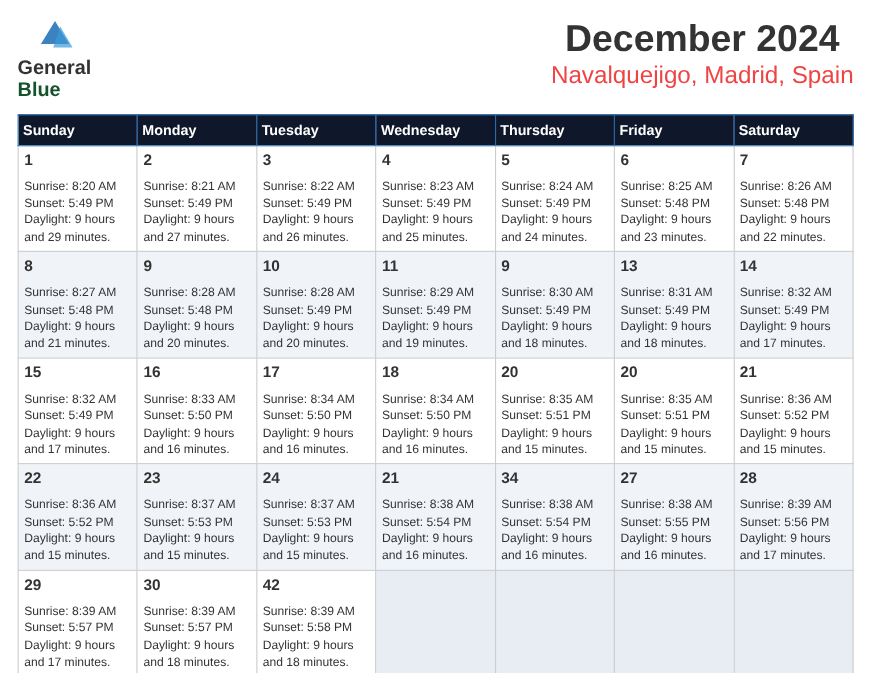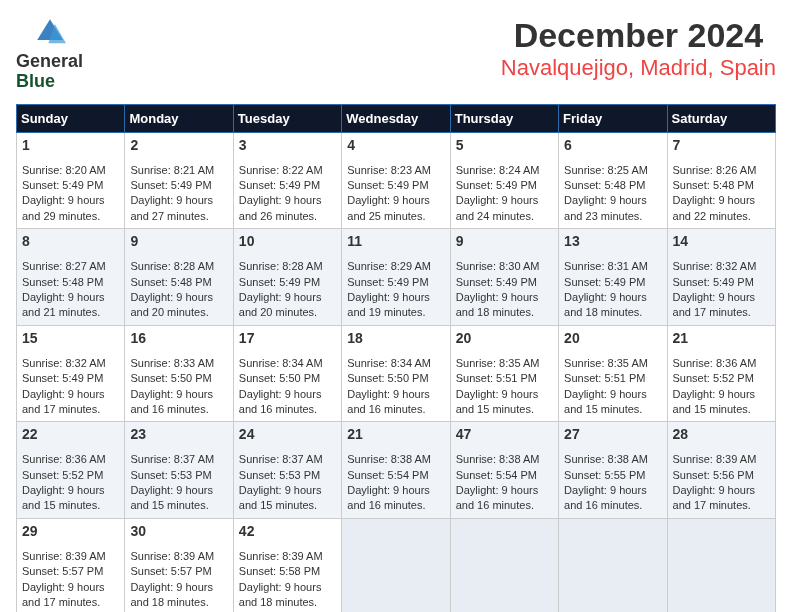--- a/index.html
+++ b/index.html
@@ -229,21 +229,21 @@
         </td>
         <td>
           <span class="day-number">24</span>
           <div class="day-info">Sunrise: 8:37 AM<br>Sunset: 5:53 PM<br>Daylight: 9 hours and 15 minutes.</div>
         </td>
         <td>
           <span class="day-number">21</span>
           <div class="day-info">Sunrise: 8:38 AM<br>Sunset: 5:54 PM<br>Daylight: 9 hours and 16 minutes.</div>
         </td>
         <td>
-          <span class="day-number">47</span>
+          <span class="day-number">34</span>
           <div class="day-info">Sunrise: 8:38 AM<br>Sunset: 5:54 PM<br>Daylight: 9 hours and 16 minutes.</div>
         </td>
         <td>
           <span class="day-number">27</span>
           <div class="day-info">Sunrise: 8:38 AM<br>Sunset: 5:55 PM<br>Daylight: 9 hours and 16 minutes.</div>
         </td>
         <td>
           <span class="day-number">28</span>
           <div class="day-info">Sunrise: 8:39 AM<br>Sunset: 5:56 PM<br>Daylight: 9 hours and 17 minutes.</div>
         </td>

